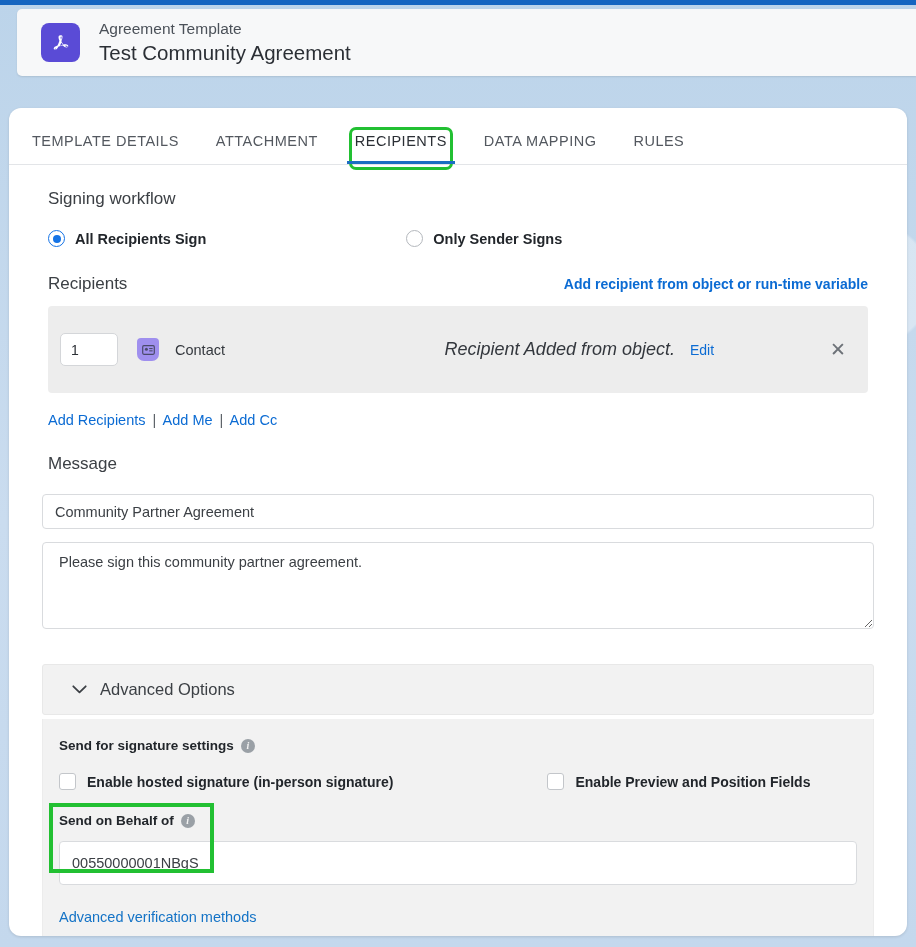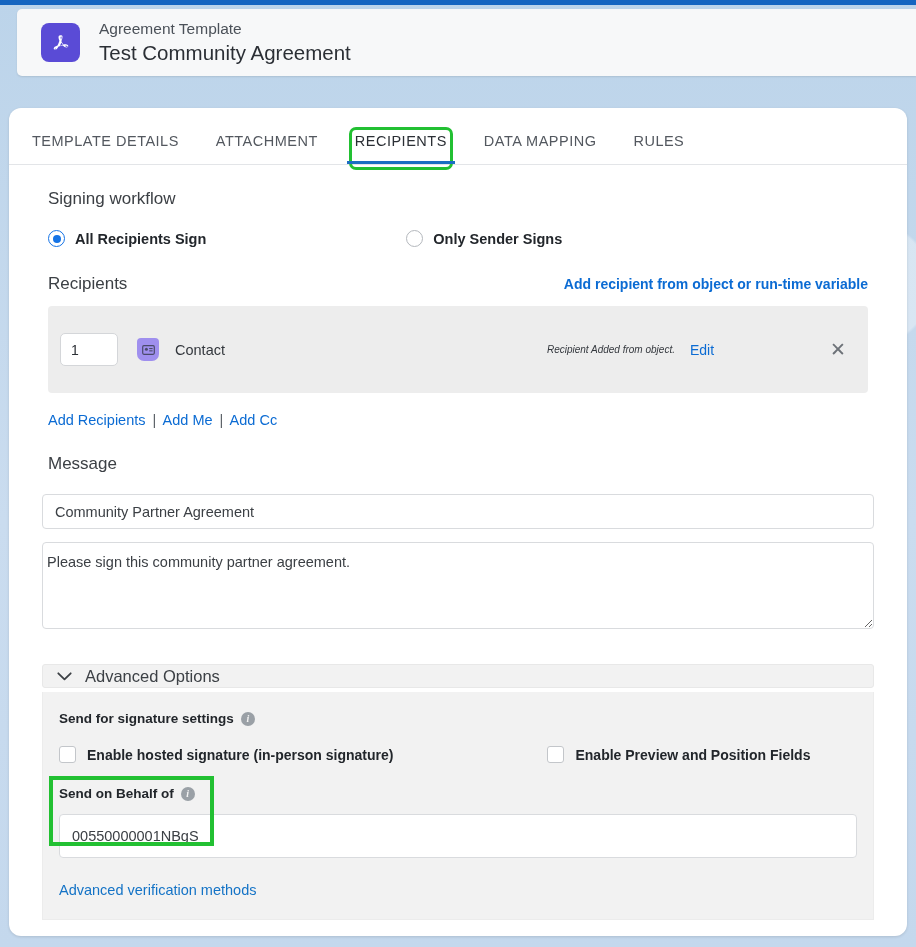--- a/index.html
+++ b/index.html
@@ -208,21 +208,21 @@
     justify-content: center;
     flex: 0 0 auto;
   }
   #recipient-name {
     font-size: 14.5px;
     color: #33373d;
     margin-left: 16px;
   }
   #recipient-status {
     margin-left: auto;
-    font-size: 10px;
+    font-size: 18px;
     font-style: italic;
     color: #33373d;
   }
   #recipient-edit {
     font-size: 14px;
     color: #0b6bd3;
     margin-left: 15px;
     cursor: pointer;
   }
   #recipient-remove {
@@ -255,36 +255,36 @@
     background: #fff;
   }
   #subject-wrap, #message-wrap { margin: 0 2px; }
   #subject-input {
     height: 35px;
     padding: 0 12px;
     margin-top: 20px;
   }
   #message-textarea {
     height: 87px;
-    padding: 10px 4px;
+    padding: 10px 16px;
     margin-top: 13px;
     resize: vertical;
     line-height: 1.35;
   }
 
   
   #advanced-header {
     margin: 31px 2px 0 2px;
-    height: 24px;
+    height: 51px;
     background: #f2f2f2;
     border: 1px solid #e8e8e8;
     border-radius: 3px;
     display: flex;
     align-items: center;
-    padding-left: 14px;
+    padding-left: 29px;
     box-sizing: border-box;
     cursor: pointer;
   }
   #advanced-chevron { margin-right: 13px; display: flex; }
   #advanced-title { font-size: 16.5px; color: #3c4045; }
 
   #advanced-body {
     margin: 4px 2px 0 2px;
     background: #f2f2f2;
     border: 1px solid #ececec;

